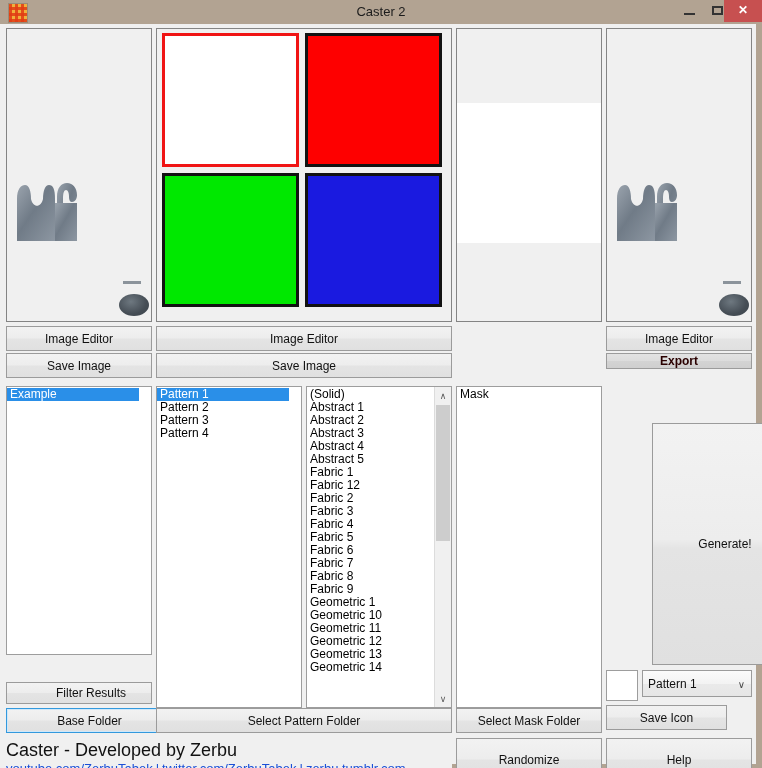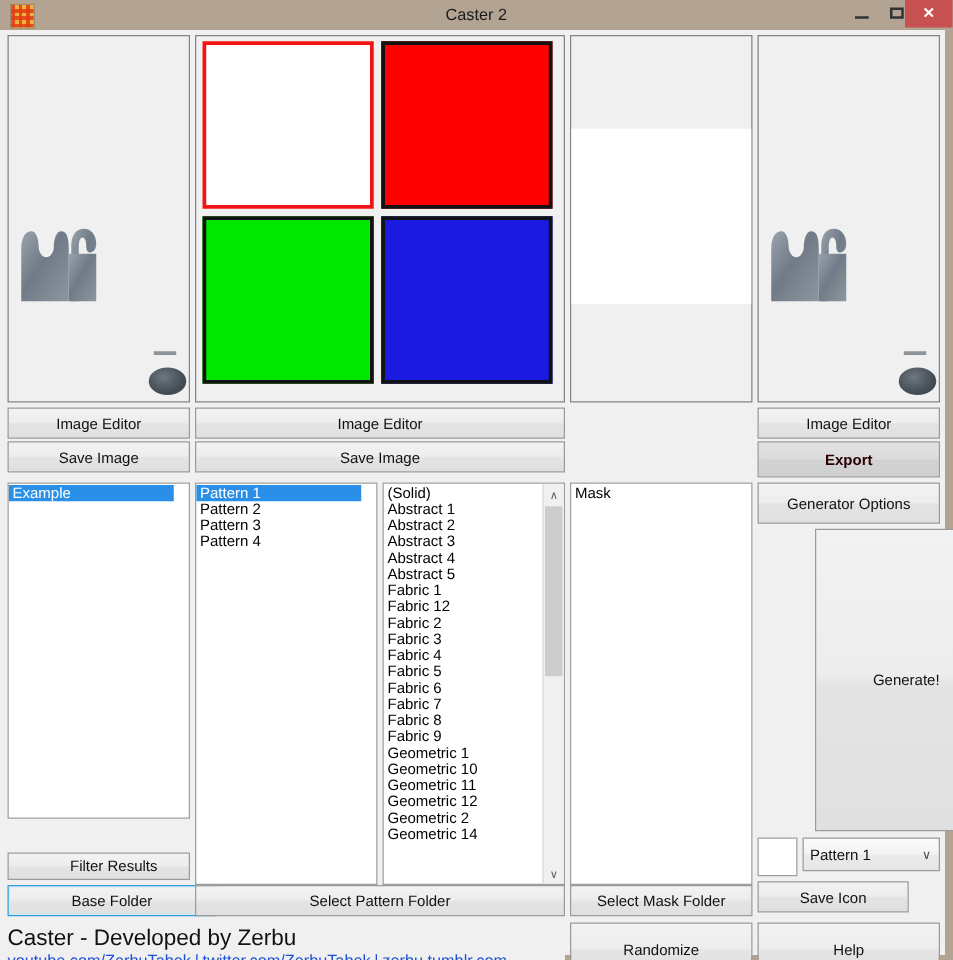--- a/index.html
+++ b/index.html
@@ -150,21 +150,21 @@
       <div style="position:absolute;left:116px;top:252px;width:18px;height:3px;background:#8b939b;"></div>
     </div>
 
     <div class="btn" style="left:6px;top:302px;width:146px;height:25px;">Image Editor</div>
     <div class="btn" style="left:6px;top:329px;width:146px;height:25px;">Save Image</div>
 
     <div class="btn" style="left:156px;top:302px;width:296px;height:25px;">Image Editor</div>
     <div class="btn" style="left:156px;top:329px;width:296px;height:25px;">Save Image</div>
 
     <div class="btn" style="left:606px;top:302px;width:146px;height:25px;">Image Editor</div>
-    <div class="btn export" style="left:606px;top:329px;width:146px;height:29px;">Export</div>
+    <div class="btn export" style="left:606px;top:329px;width:146px;height:16px;">Export</div>
 
     <div class="list" style="left:6px;top:362px;width:146px;height:269px;">
       <ul>
         <li class="sel">Example</li>
       </ul>
     </div>
     <div class="btn" style="left:6px;top:658px;width:146px;height:22px;padding-left:24px;">Filter Results</div>
     <div class="btn focus" style="left:6px;top:684px;width:167px;height:25px;">Base Folder</div>
 
     <div class="list" style="left:156px;top:362px;width:146px;height:322px;">
@@ -191,40 +191,39 @@
         <li>Fabric 4</li>
         <li>Fabric 5</li>
         <li>Fabric 6</li>
         <li>Fabric 7</li>
         <li>Fabric 8</li>
         <li>Fabric 9</li>
         <li>Geometric 1</li>
         <li>Geometric 10</li>
         <li>Geometric 11</li>
         <li>Geometric 12</li>
-        <li>Geometric 2</li>
+        <li>Geometric 13</li>
         <li>Geometric 14</li>
       </ul>
       <div class="sbar" style="right:0;top:0;height:320px;">
         <div class="arrow up">∧</div>
         <div class="thumb" style="top:18px;height:136px;"></div>
         <div class="arrow down">∨</div>
       </div>
     </div>
 
     <div class="btn" style="left:156px;top:684px;width:296px;height:25px;">Select Pattern Folder</div>
 
     <div class="list" style="left:456px;top:362px;width:146px;height:322px;">
       <ul>
         <li>Mask</li>
       </ul>
     </div>
     <div class="btn" style="left:456px;top:684px;width:146px;height:25px;">Select Mask Folder</div>
 
-    <div class="btn" style="left:606px;top:362px;width:146px;height:33px;">Generator Options</div>
     <div class="btn big" style="left:606px;top:399px;width:146px;height:242px;">Generate!</div>
 
     <div class="colorbox" style="left:606px;top:646px;width:32px;height:31px;"></div>
     <div class="combo" style="left:642px;top:646px;width:110px;height:27px;">
       <span>Pattern 1</span>
       <span class="chev">∨</span>
     </div>
 
     <div class="btn" style="left:606px;top:681px;width:121px;height:25px;">Save Icon</div>
 

